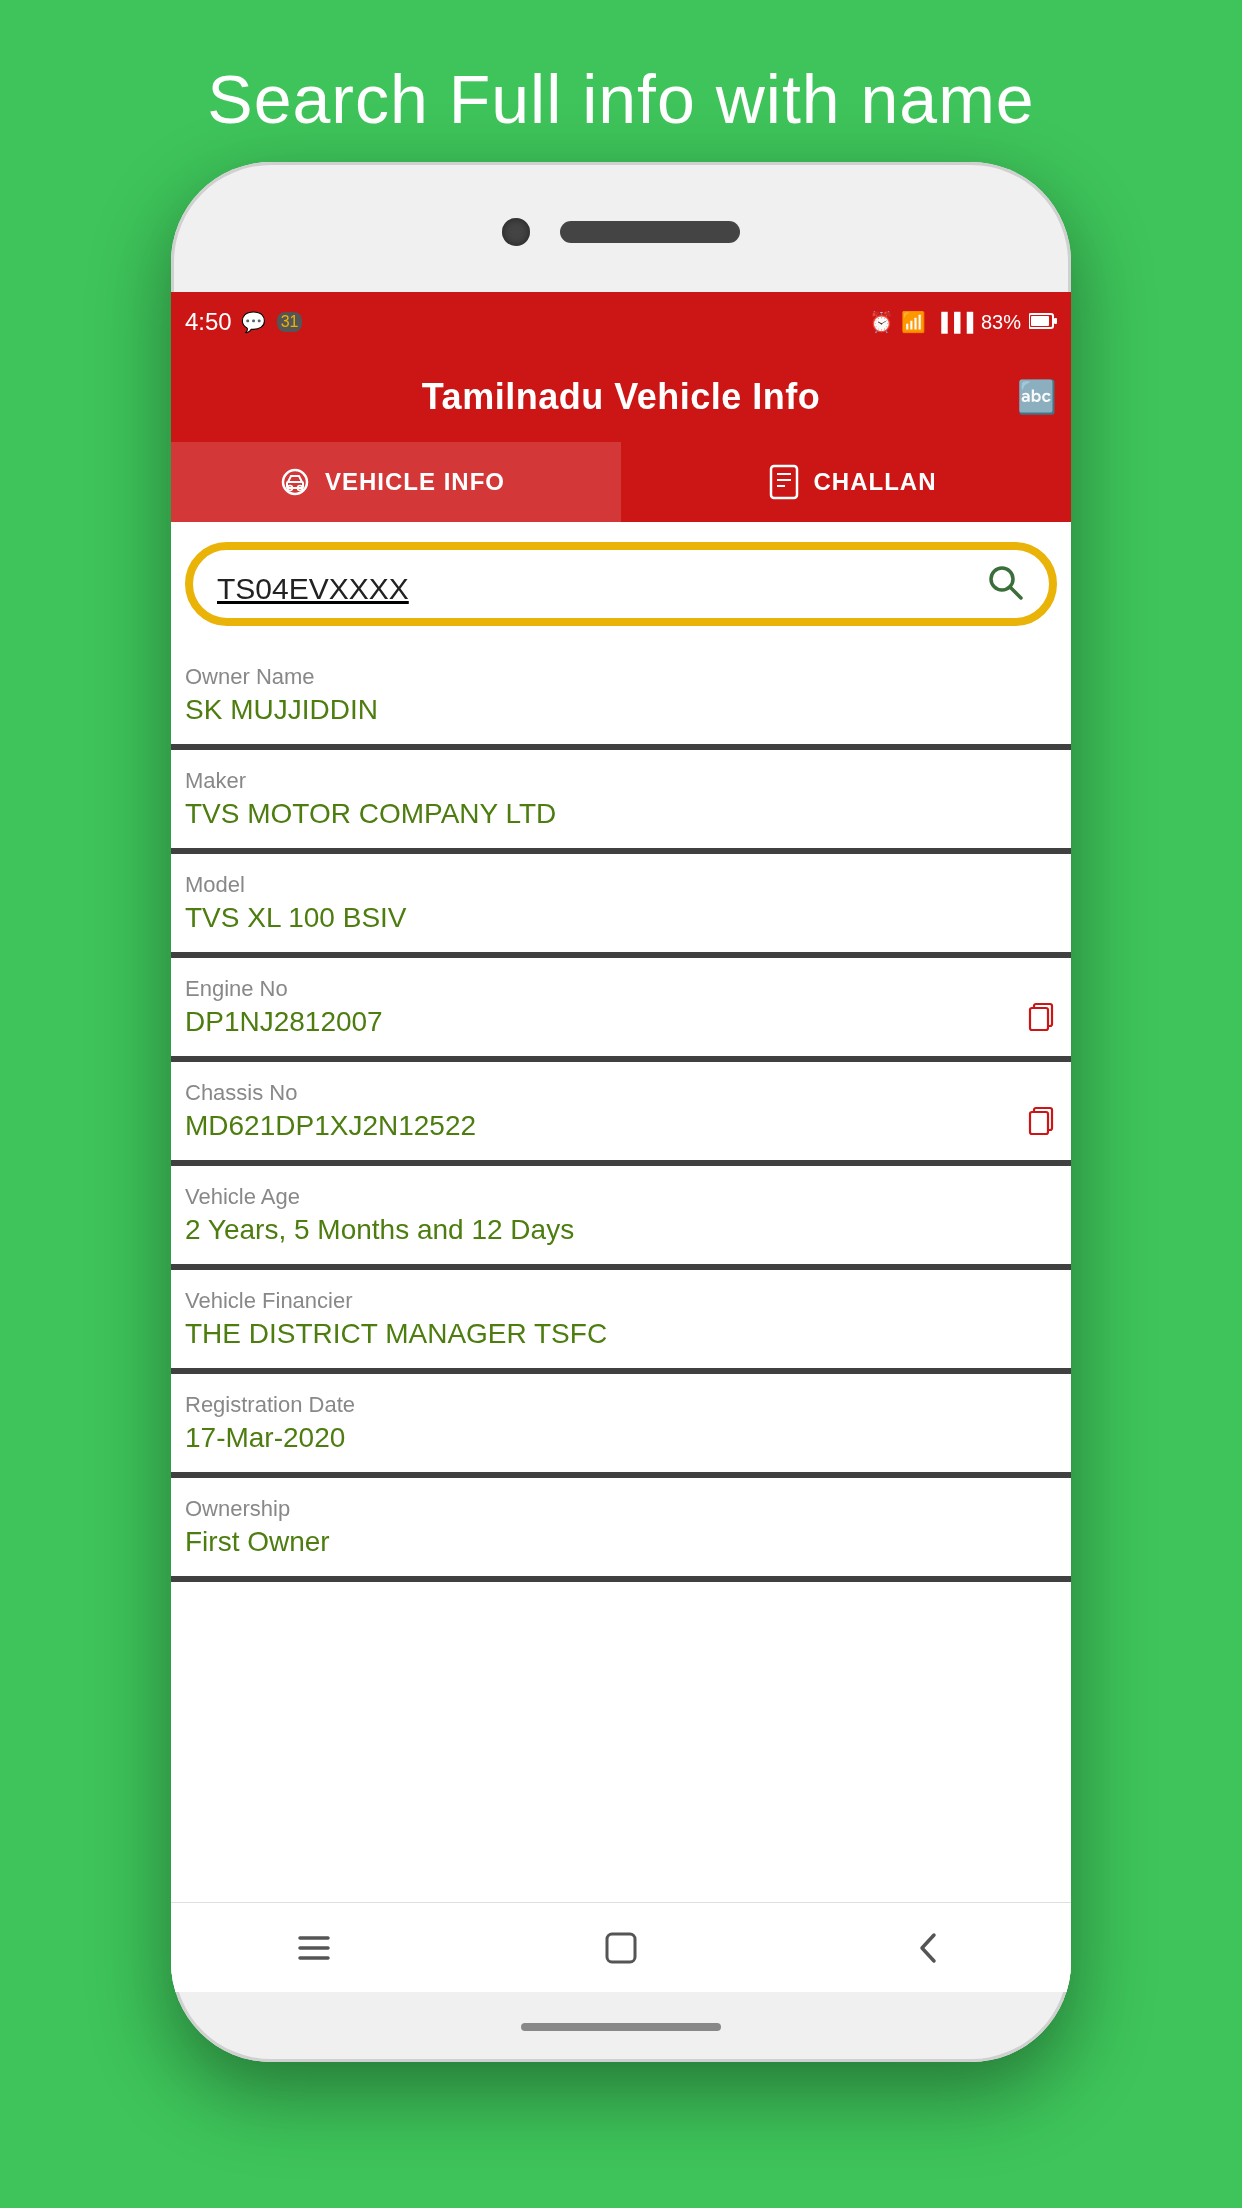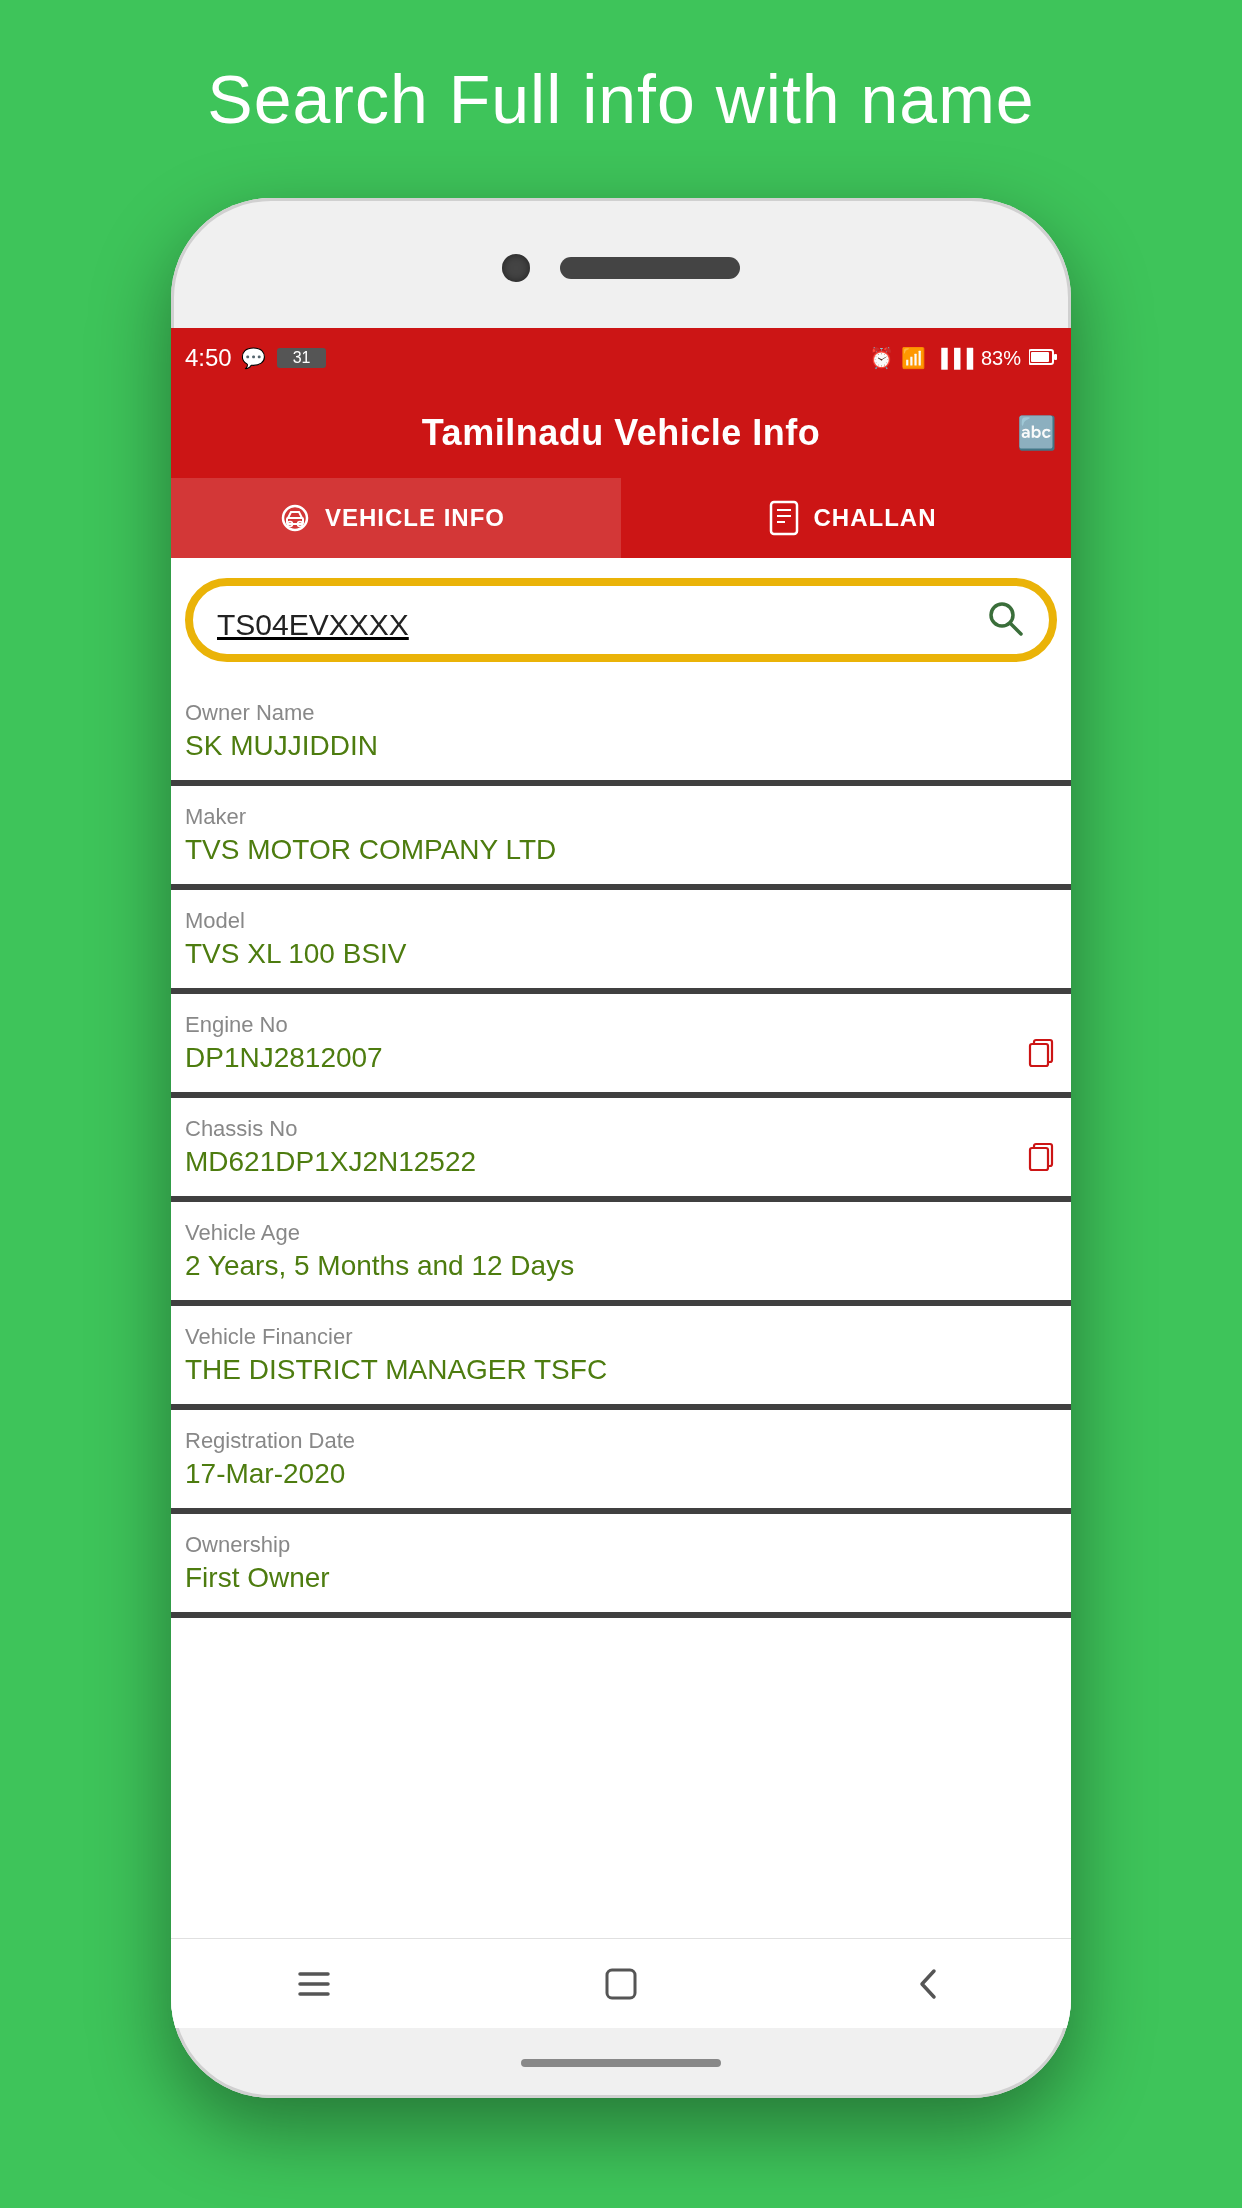--- a/index.html
+++ b/index.html
@@ -13,21 +13,21 @@
       align-items: center;
       font-family: -apple-system, BlinkMacSystemFont, 'Helvetica Neue', Arial, sans-serif;
       overflow: hidden;
     }
 
     .page-title {
       color: white;
       font-size: 68px;
       font-weight: 400;
       margin-top: 60px;
-      margin-bottom: 60px;
+      margin-bottom: 24px;
       text-align: center;
       letter-spacing: 1px;
     }
 
     
     .phone-shell {
       width: 900px;
       height: 1900px;
       background: #f0f0f0;
       border-radius: 100px;
@@ -295,21 +295,21 @@
       <div class="phone-speaker"></div>
     </div>
   </div>
 
   <div class="phone-screen">
 
     <div class="status-bar">
       <div class="status-left">
         <span>4:50</span>
         <span style="font-size:20px;">💬</span>
-        <span style="font-size:20px; color:#ffffff; background:#555; border-radius:3px; padding:1px 16px; font-size:16px;">31</span>
+        <span style="font-size:20px; color:#eab308; background:#555; border-radius:8px; padding:1px 4px; font-size:16px;">31</span>
       </div>
       <div class="status-right">
         <span style="font-size:20px;">⏰</span>
         <span style="font-size:20px;">📶</span>
         <span style="font-size:18px;">▐▐▐</span>
         <span style="font-size:20px;">83%</span>
         <span>
           <svg width="28" height="16" viewBox="0 0 28 16">
             <rect x="0" y="1" width="24" height="14" rx="2" stroke="white" stroke-width="2" fill="none"></rect>
             <rect x="2" y="3" width="18" height="10" rx="1" fill="white"></rect>

